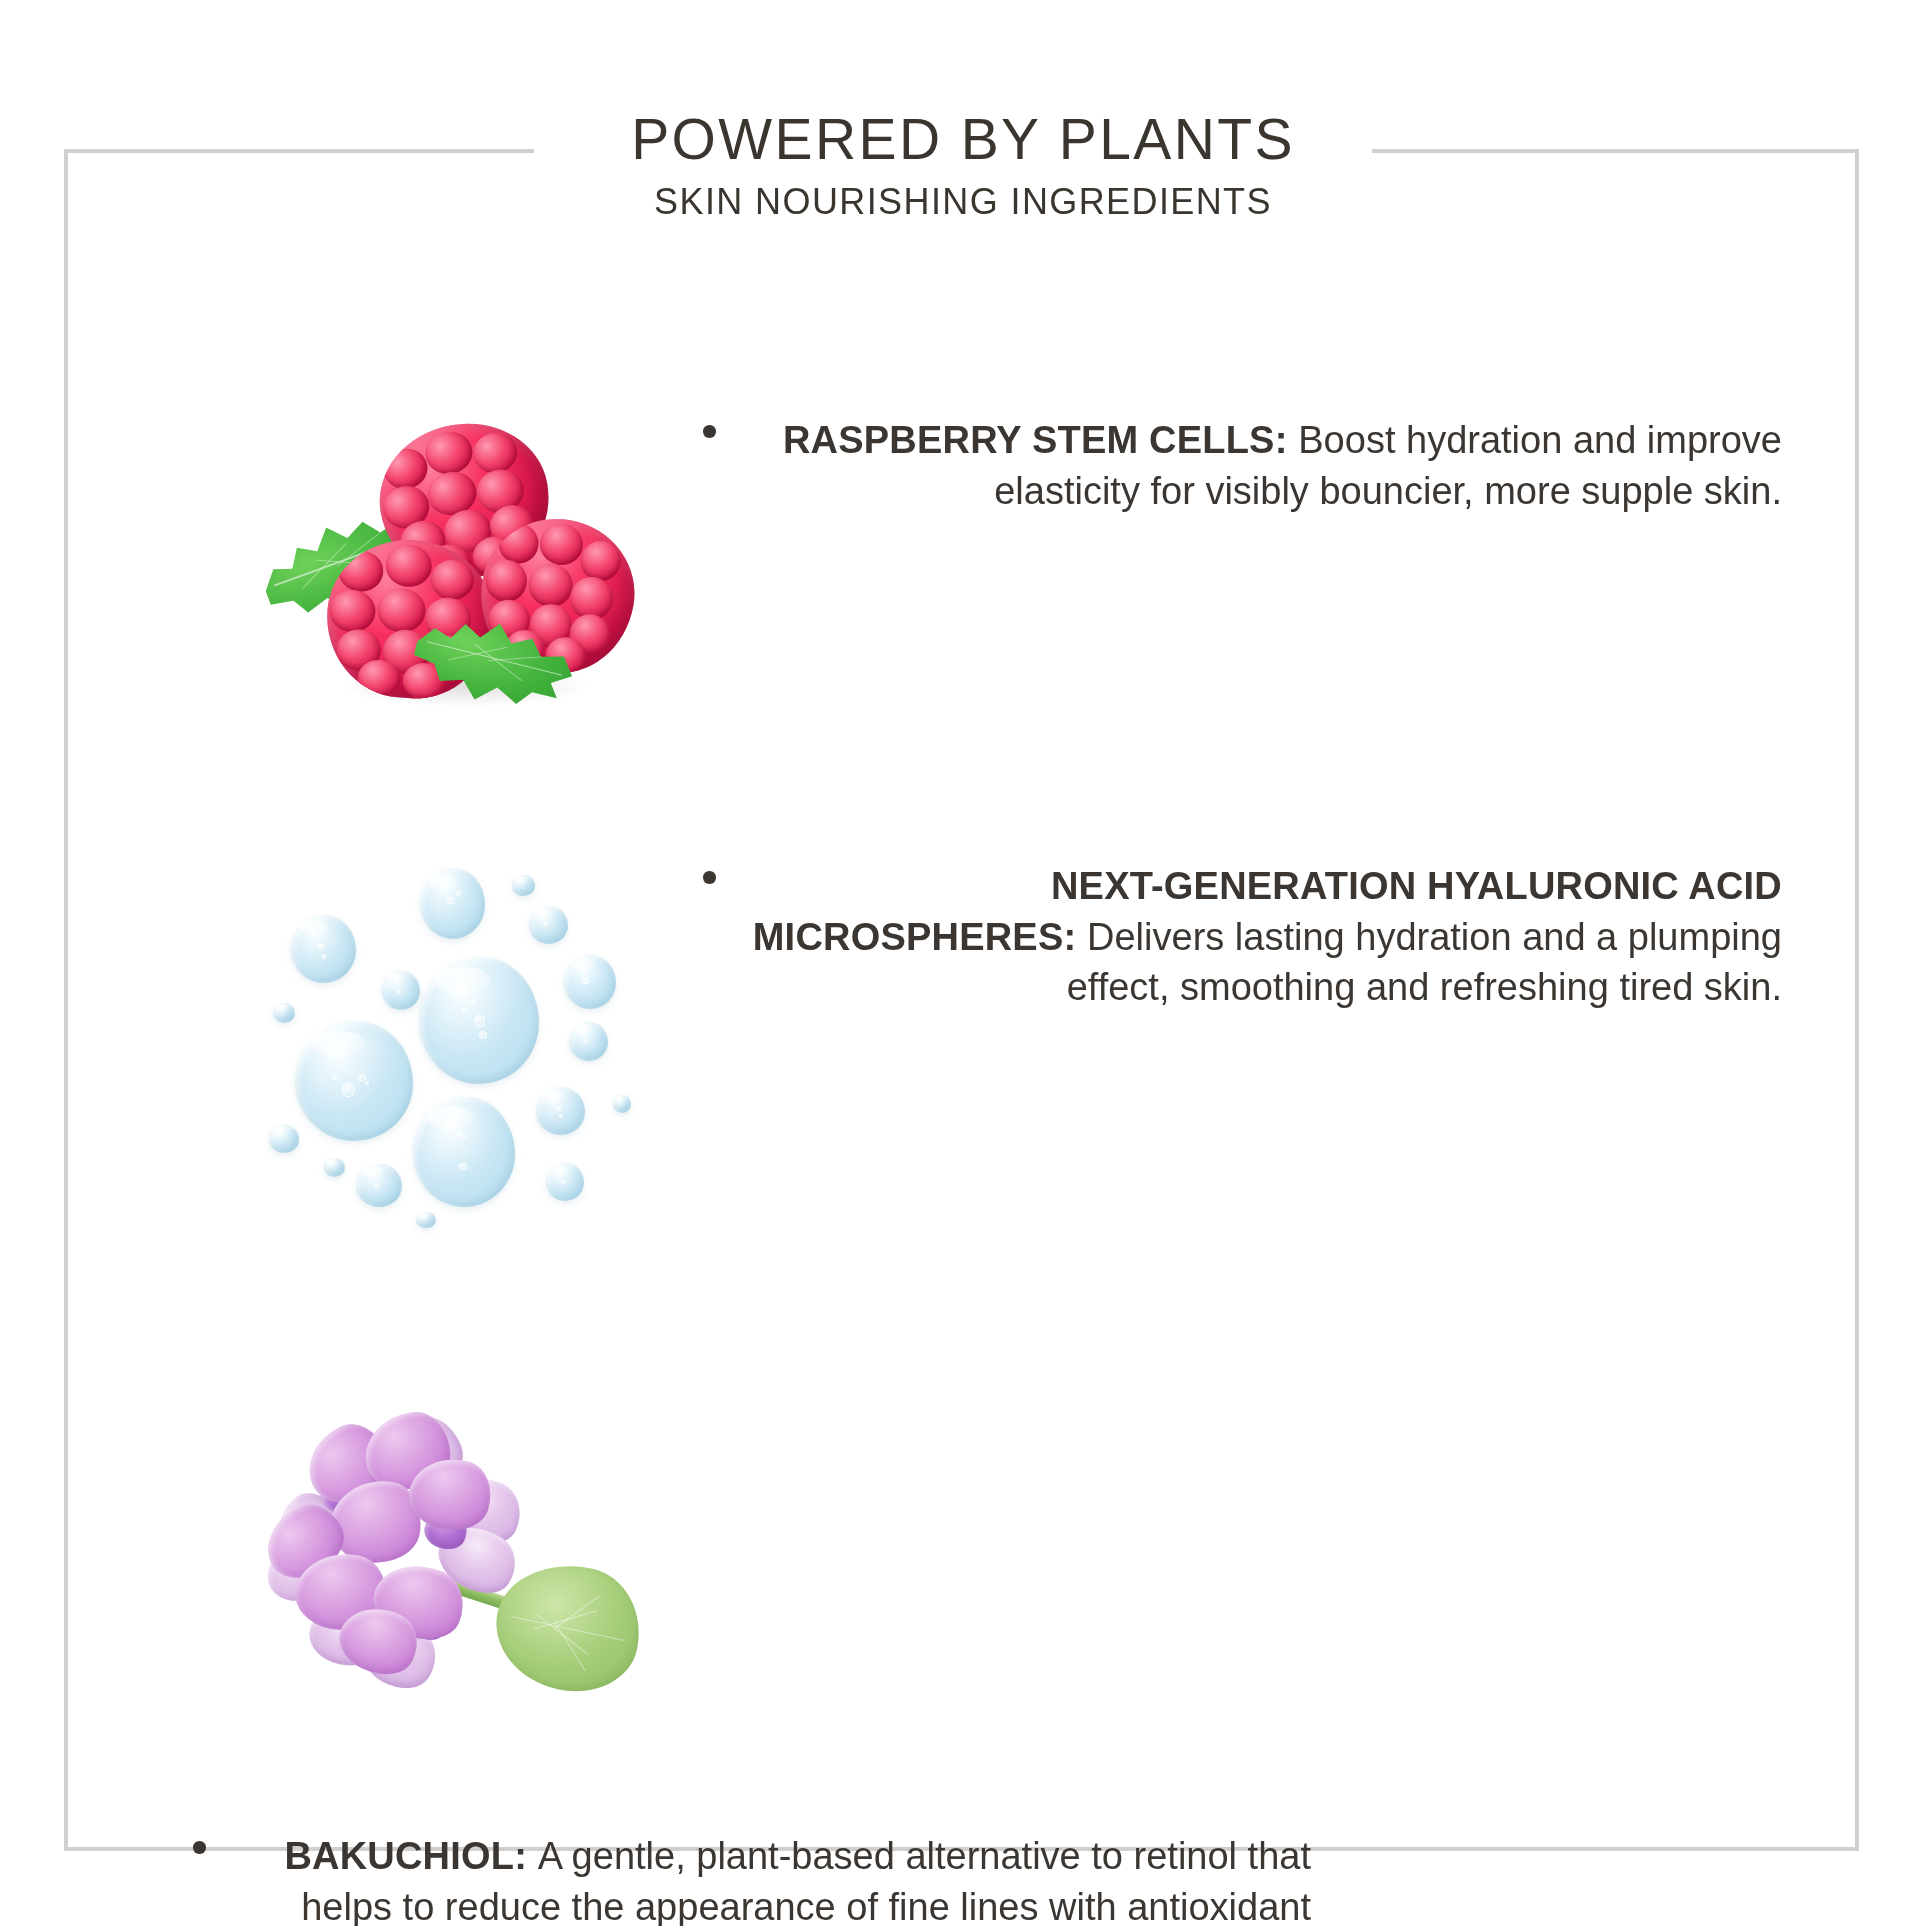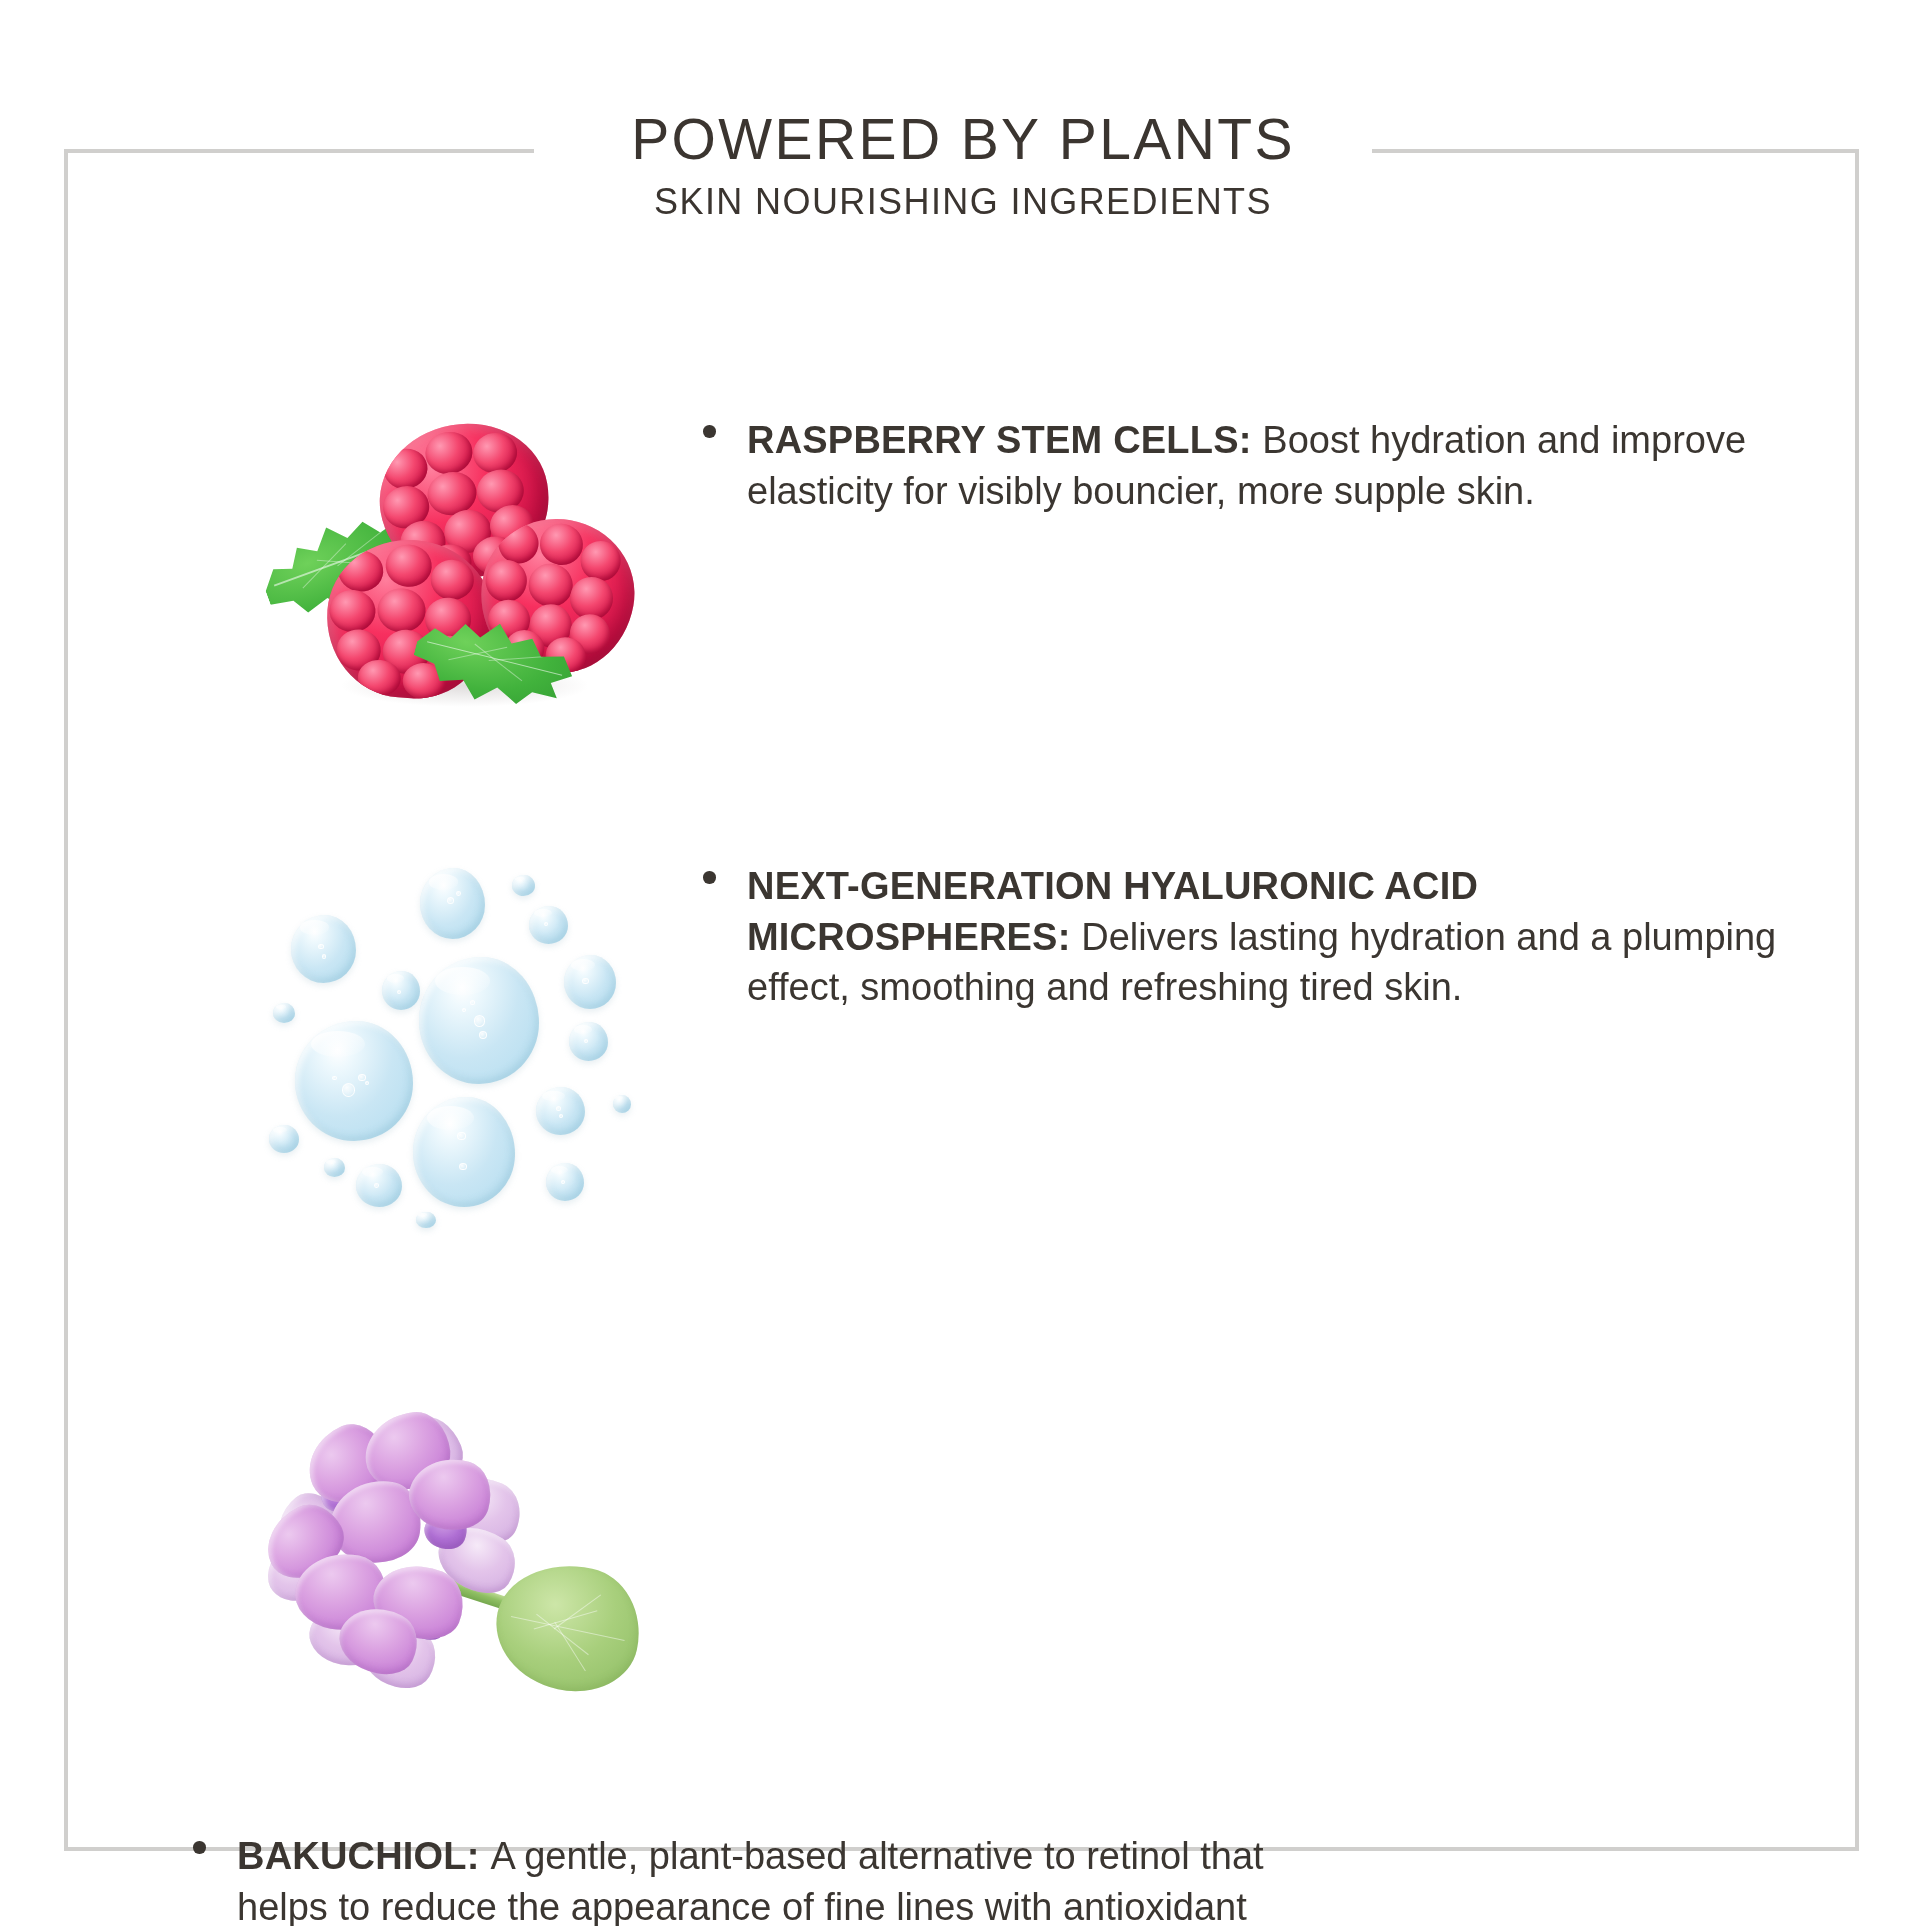--- a/index.html
+++ b/index.html
@@ -46,21 +46,21 @@
   #row-0{ top:404px; }
   #row-1{ top:850px; }
   #row-2{ top:1310px;flex-direction:column; }
 
   .media-cell{
     width:510px; flex:0 0 510px;
     display:flex; align-items:center; justify-content:center;
     position:relative;
   }
   .text-cell{
-    flex:1 1 auto; padding-top:10.6px; position:relative;
+    flex:1 1 auto; padding-top:10.6px; position:relative;text-align:right;
   }
 
   .bullet-dot{
     position:absolute; left:0px; top:21px;
     width:12.5px; height:12.5px; border-radius:50%;
     background:#3b3631;
   }
   .ing-text{
     margin-left:44px;
     font-size:38px; line-height:1.34;

